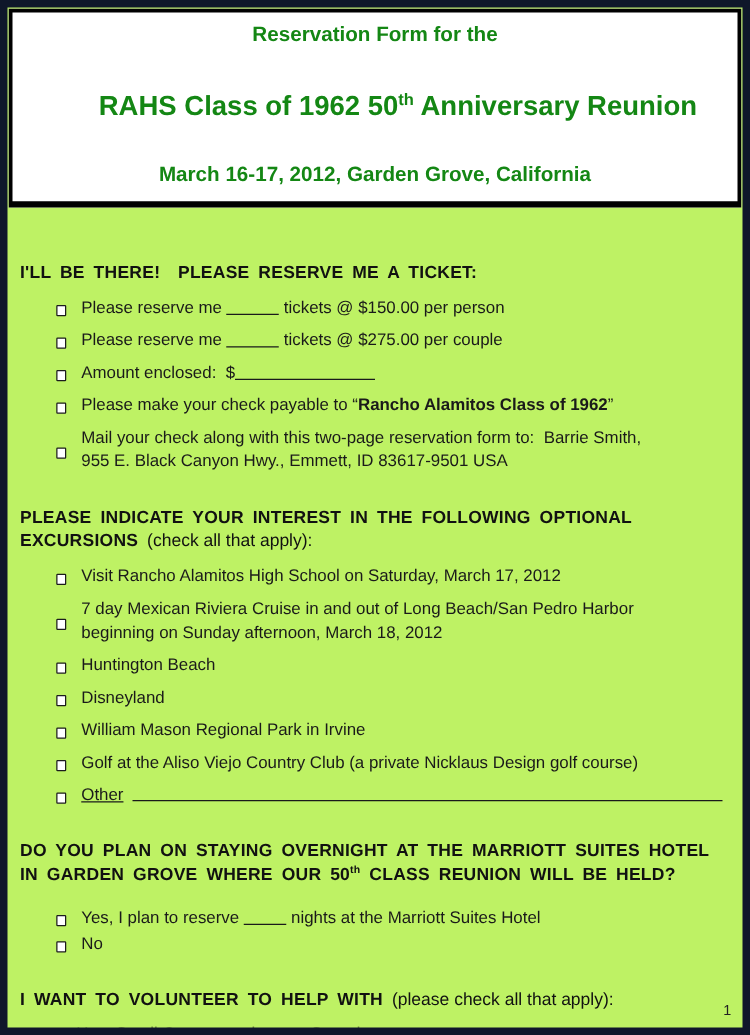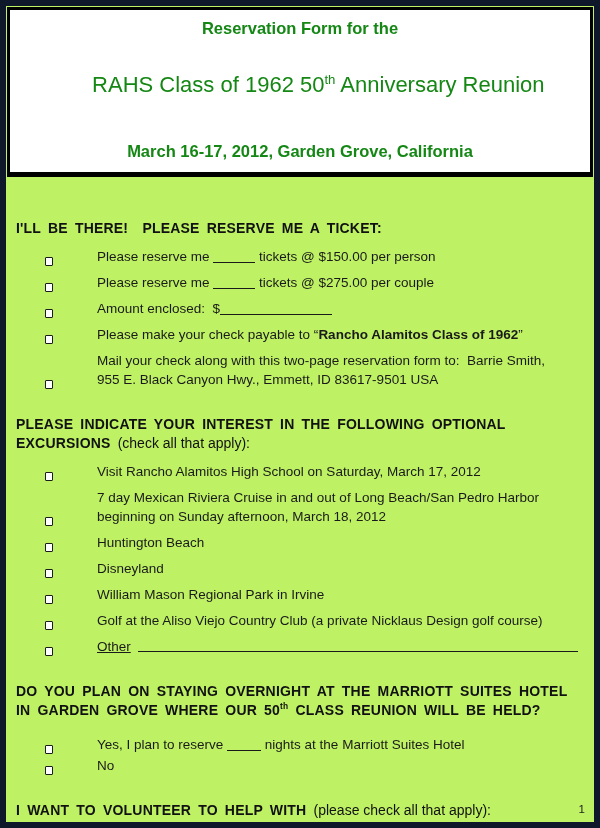--- a/index.html
+++ b/index.html
@@ -16,37 +16,37 @@
   
   .header-box{
     margin:1px 1px 0 1px;
     border:3px solid #000;
     border-bottom-width:5px;
     text-align:center;
     padding:7px 4px 9px 4px;
     background:#fff;
   }
   .header-box .h1{font-size:16.5px;font-weight:bold;line-height:1.35;white-space:pre-wrap;}
-  .header-box .h2{font-size:22px;font-weight:normal;line-height:1.32;margin-top:2px;white-space:pre-wrap;}
-  .header-box .h3{font-size:16.5px;font-weight:bold;line-height:1.3;margin-top:13px;white-space:pre-wrap;}
+  .header-box .h2{font-size:22px;font-weight:bold;line-height:1.32;margin-top:2px;white-space:pre-wrap;}
+  .header-box .h3{font-size:16.5px;font-weight:bold;line-height:1.3;margin-top:2px;white-space:pre-wrap;}
   sup{font-size:60%;line-height:0;}
   
   .body{padding:0 14px 0 10px;}
   .sec-title{
     font-size:14px;font-weight:bold;color:#111;
     line-height:18.5px;letter-spacing:.2px;word-spacing:3px;
     white-space:pre-wrap;
   }
   .sec-title .normal{font-weight:normal;letter-spacing:0;word-spacing:0;}
   .mt-first{margin-top:42px;}
   .mt-sec{margin-top:26px;}
   .list{margin-top:10px;}
   .list-tight{margin-top:16px;}
   .list-vol{margin-top:8px;}
-  .row{display:flex;align-items:flex-end;margin-bottom:7px;padding-left:29px;gap:32px;}
+  .row{display:flex;align-items:center;margin-bottom:7px;padding-left:29px;}
   .row-tight{margin-bottom:2px;}
   .cb{
     flex:0 0 auto;width:6px;height:7px;
     border:1px solid #1c1c1c;border-radius:1px;
     margin-top:6px;background:#fff;
   }
   .txt{margin-left:12px;line-height:19px;font-size:13.5px;white-space:pre-wrap;}
   .txt-vol{margin-left:16px;}
   .txt b{font-weight:bold;}
   .row-flex{display:flex;flex:1;text-decoration:underline;}

